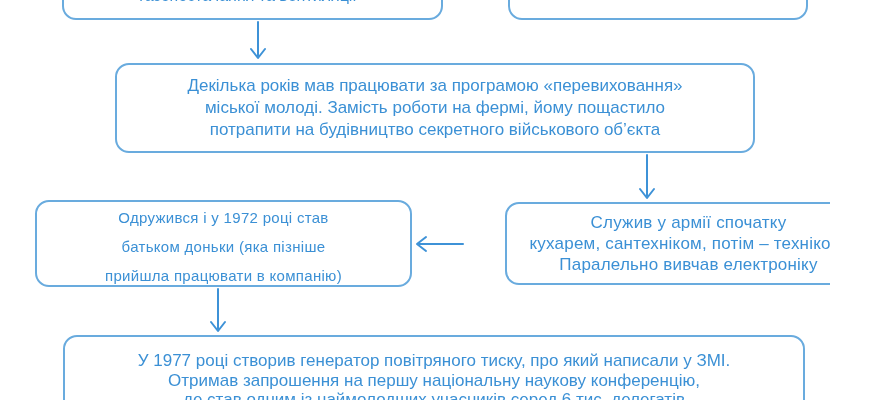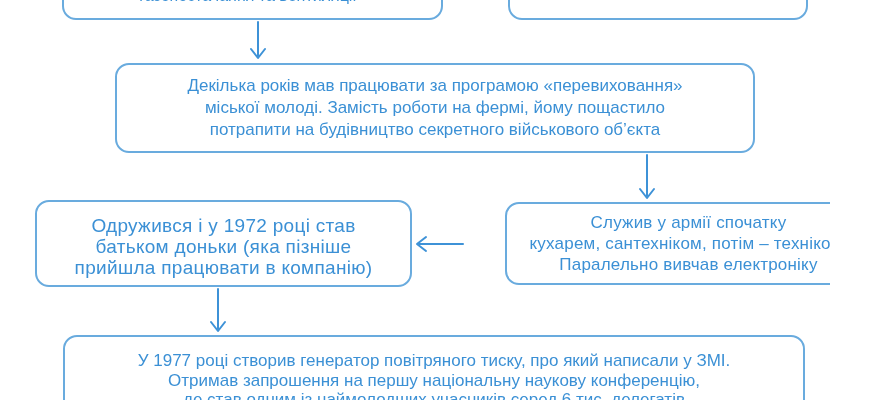--- a/index.html
+++ b/index.html
@@ -28,21 +28,21 @@
   }
   
   #box-top-left{left:62px;top:-76px;width:381px;height:96px;align-items:flex-end;padding-bottom:12px;}
   #box-top-left .txt{font-size:16px;line-height:20px;}
   #box-top-right{left:508px;top:-76px;width:300px;height:96px;}
   
   #box-reeducation{left:115px;top:63px;width:640px;height:90px;}
   #box-reeducation .txt{font-size:17px;line-height:22px;}
   
   #box-marriage{left:35px;top:200px;width:377px;height:87px;}
-  #box-marriage .txt{font-size:19px;line-height:21px;letter-spacing:.3px;margin-top:6px;}
+  #box-marriage .txt{font-size:15px;line-height:29px;letter-spacing:.3px;margin-top:6px;}
   
   #box-army{left:465px;top:202px;width:367px;height:83px;margin-left:40px;}
   #box-army .txt{font-size:17px;line-height:21px;letter-spacing:.2px;}
   
   #box-generator{left:63px;top:335px;width:742px;height:92px;align-items:flex-start;padding-top:14px;}
   #box-generator .txt{font-size:17px;line-height:19.5px;}
   #arrow-layer{
     position:absolute;left:0;top:0;width:870px;height:400px;
     pointer-events:none;
   }

